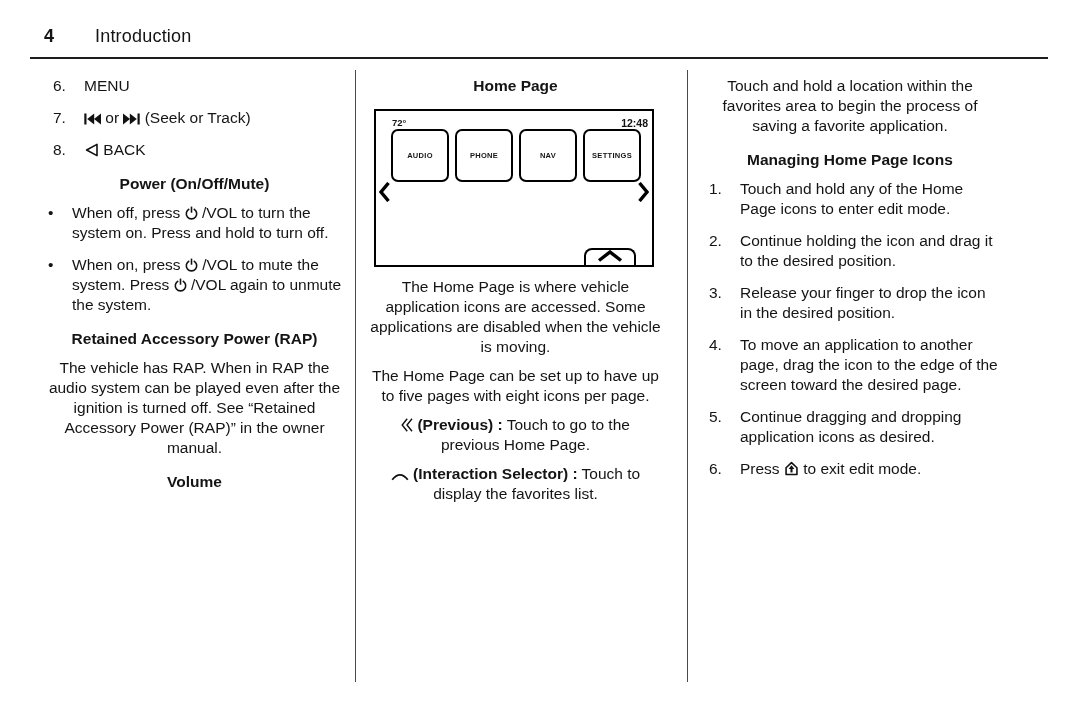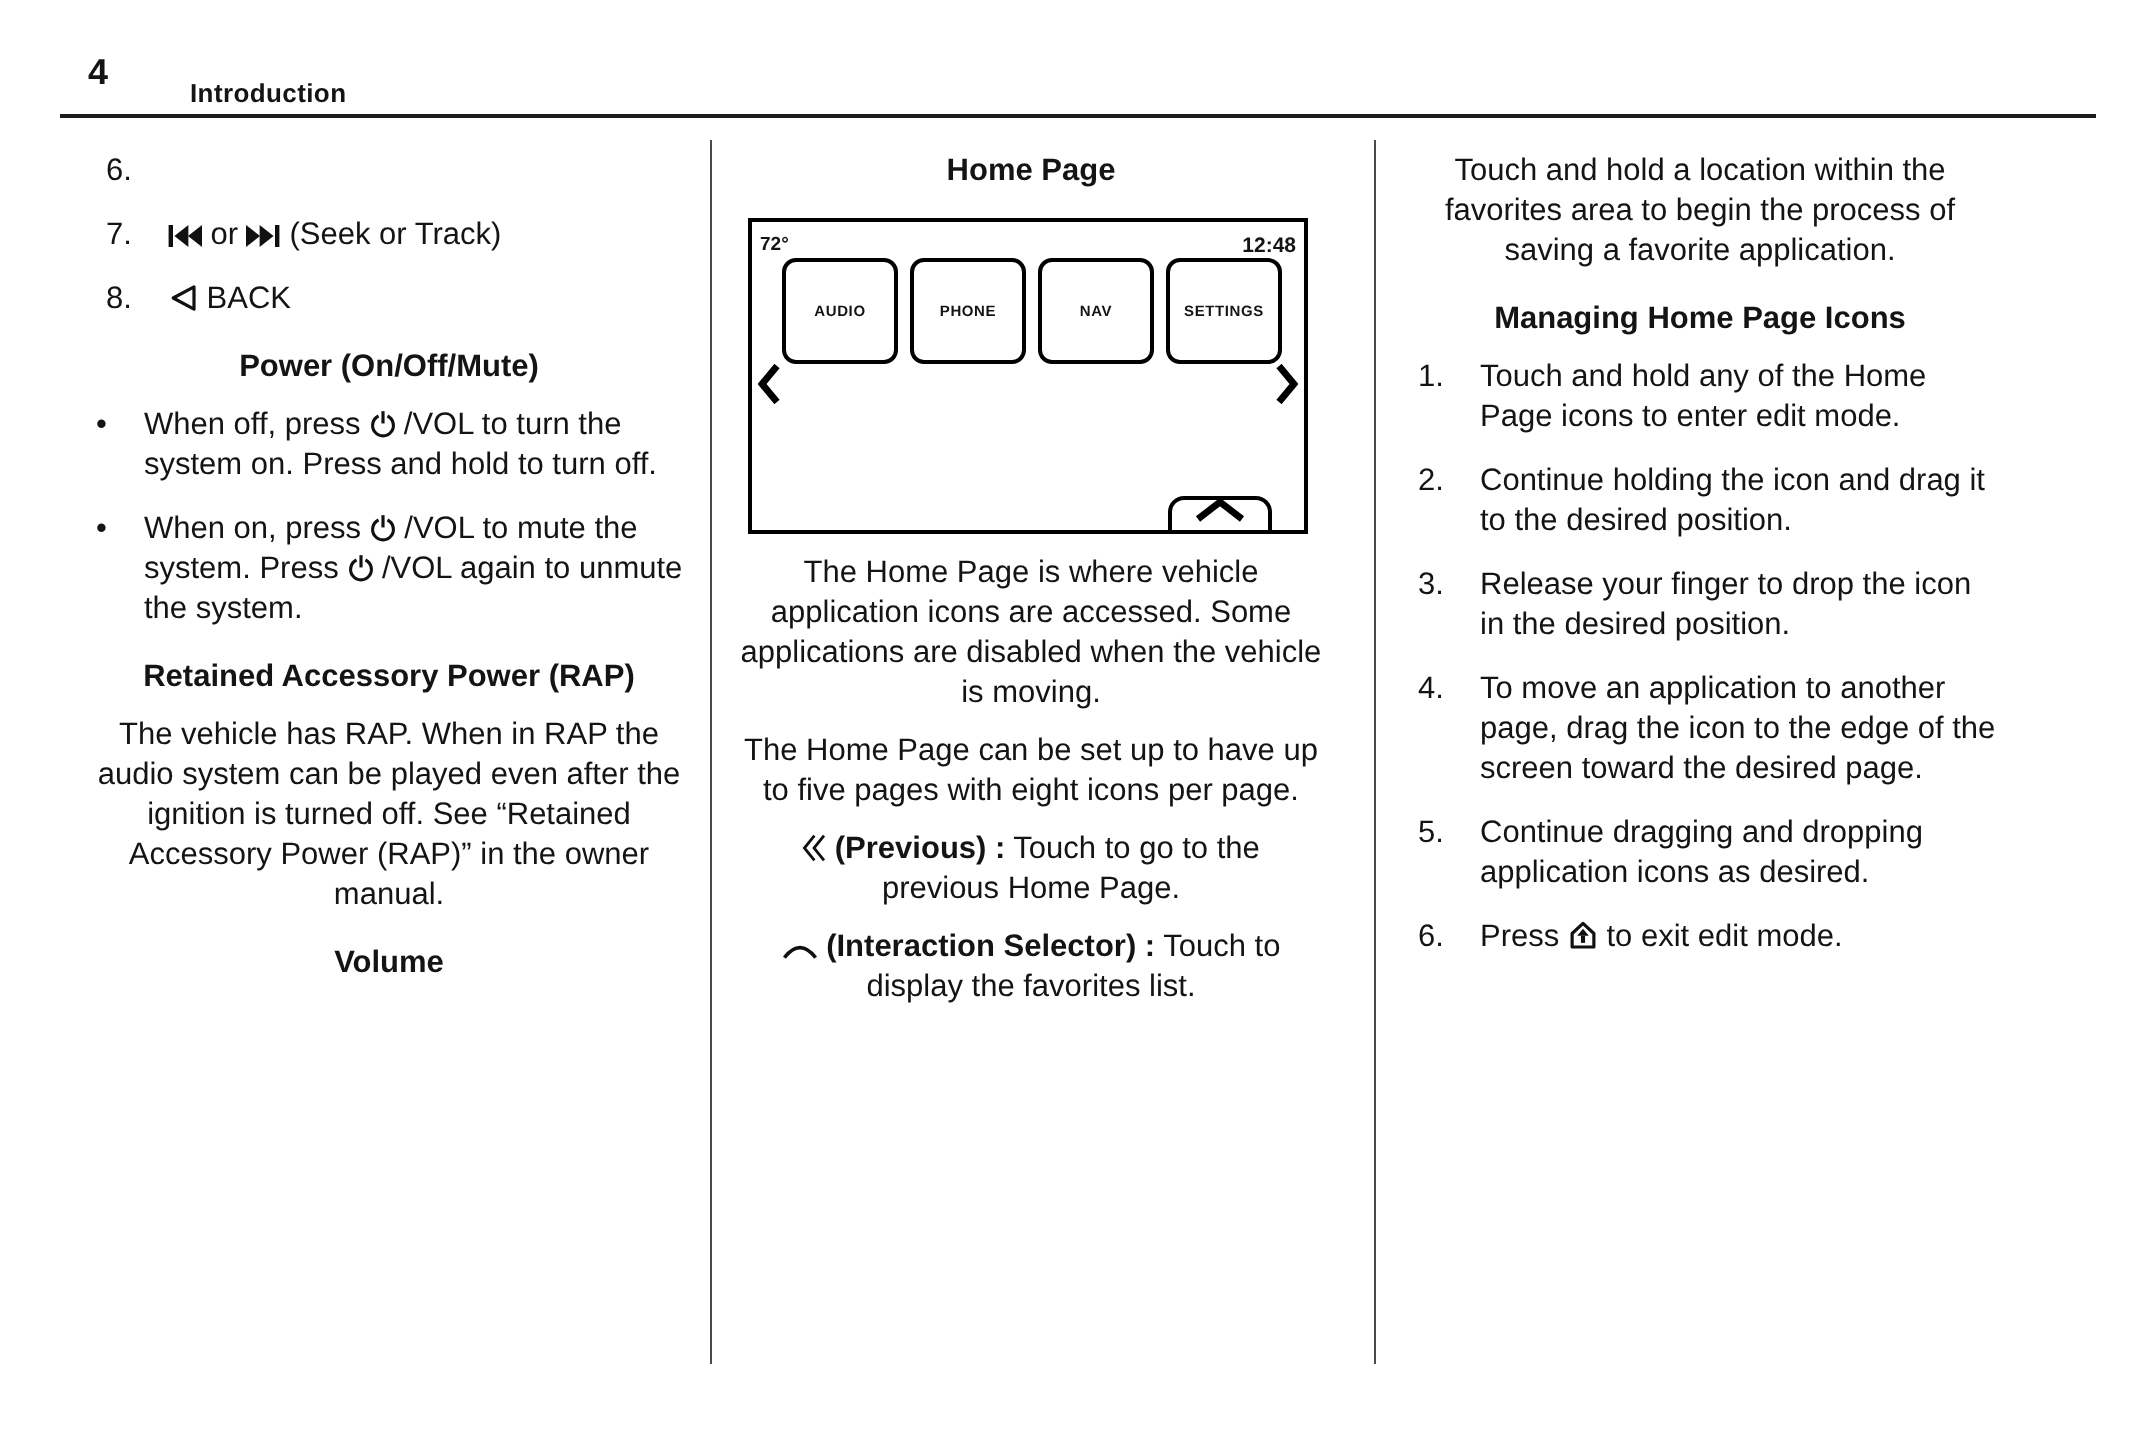--- a/index.html
+++ b/index.html
@@ -1,20 +1,20 @@
 <!DOCTYPE html>
 <html><head>
 <meta charset="utf-8">
 <style>
   html,body { margin:0; padding:0; background:#fff; }
   body { font-family:"Liberation Sans", sans-serif; color:#141414; }
   .page { position:relative; width:1078px; height:720px; background:#fff; overflow:hidden; }
 
   .pagenum  { position:absolute; left:44px; top:26px; font-size:18px; font-weight:bold; }
-  .pagetitle{ position:absolute; left:95px; top:39px; font-size:13px; font-weight:bold; letter-spacing:0.2px; }
+  .pagetitle{ position:absolute; left:95px; top:26px; font-size:18px; font-weight:normal; letter-spacing:0.2px; }
   .header-rule { position:absolute; left:30px; top:57px; width:1018px; height:2px; background:#1d1d1d; }
 
   .vdiv { position:absolute; top:70px; width:1px; height:612px; background:#4a4a4a; }
   #vdiv1 { left:355px; } #vdiv2 { left:687px; }
 
   .col { position:absolute; top:70px; padding-top:6px; font-size:15.5px; line-height:20px; }
   #col-left  { left:44px;  width:301px; }
   #col-mid   { left:370px; width:291px; }
   #col-right { left:700px; width:300px; }
 
@@ -25,21 +25,21 @@
   .nlist .marker { flex:0 0 40px; padding-left:9px; box-sizing:border-box; }
   .blist .marker { flex:0 0 28px; padding-left:4px; box-sizing:border-box; }
   .content { flex:1; }
   .b { font-weight:bold; }
   .icn svg { display:inline-block; vertical-align:-2px; }
   .icn { color:#111; }
 
   
   .figure { position:relative; width:280px; height:158px; margin:13px 0 10px 4px;
             border:2px solid #000; box-sizing:border-box; background:#fff; }
-  .fig-temp { position:absolute; left:4px; top:2px; font-size:9.5px; font-weight:bold; }
+  .fig-temp { position:absolute; left:16px; top:2px; font-size:9.5px; font-weight:bold; }
   .fig-time { position:absolute; right:4px; top:2px; font-size:10.5px; font-weight:bold; }
   .fig-buttons { position:absolute; left:15px; top:18px; display:flex; gap:6px; }
   .fig-btn { width:58px; height:53px; border:2px solid #000; border-radius:7px;
              display:flex; align-items:center; justify-content:center; box-sizing:border-box; background:#fff; }
   .fig-btn span { font-size:7.5px; font-weight:bold; letter-spacing:0.3px; }
   .fig-chev-l { position:absolute; left:3px;  top:71px; }
   .fig-chev-r { position:absolute; right:3px; top:71px; }
   .fig-tab { position:absolute; right:16px; bottom:0; width:52px; height:17px;
              border:2px solid #000; border-bottom:none; border-radius:8px 8px 0 0;
              display:flex; align-items:center; justify-content:flex-end; flex-direction:column;
@@ -55,20 +55,21 @@
   <div class="header-rule"></div>
 
   <div class="vdiv" id="vdiv1"></div>
   <div class="vdiv" id="vdiv2"></div>
 
   <div class="col" id="col-left">
     <div data-render="left">
         <div class="nlist">
           <div class="li">
             <span class="marker">6.</span>
+            <span class="content"><span>MENU</span></span>
           </div>
           <div class="li">
             <span class="marker">7.</span>
             <span class="content"><span class="icn"><svg width="17" height="12" viewBox="0 0 17 12" fill="currentColor">
                   <rect x="0.3" y="0.5" width="2.2" height="11"></rect>
                   <polygon points="10.2,0.5 3.2,6 10.2,11.5"></polygon>
                   <polygon points="17,0.5 10,6 17,11.5"></polygon>
                 </svg></span><span> or </span><span class="icn"><svg width="17" height="12" viewBox="0 0 17 12" fill="currentColor">
                   <polygon points="0,0.5 7,6 0,11.5"></polygon>
                   <polygon points="6.8,0.5 13.8,6 6.8,11.5"></polygon>

